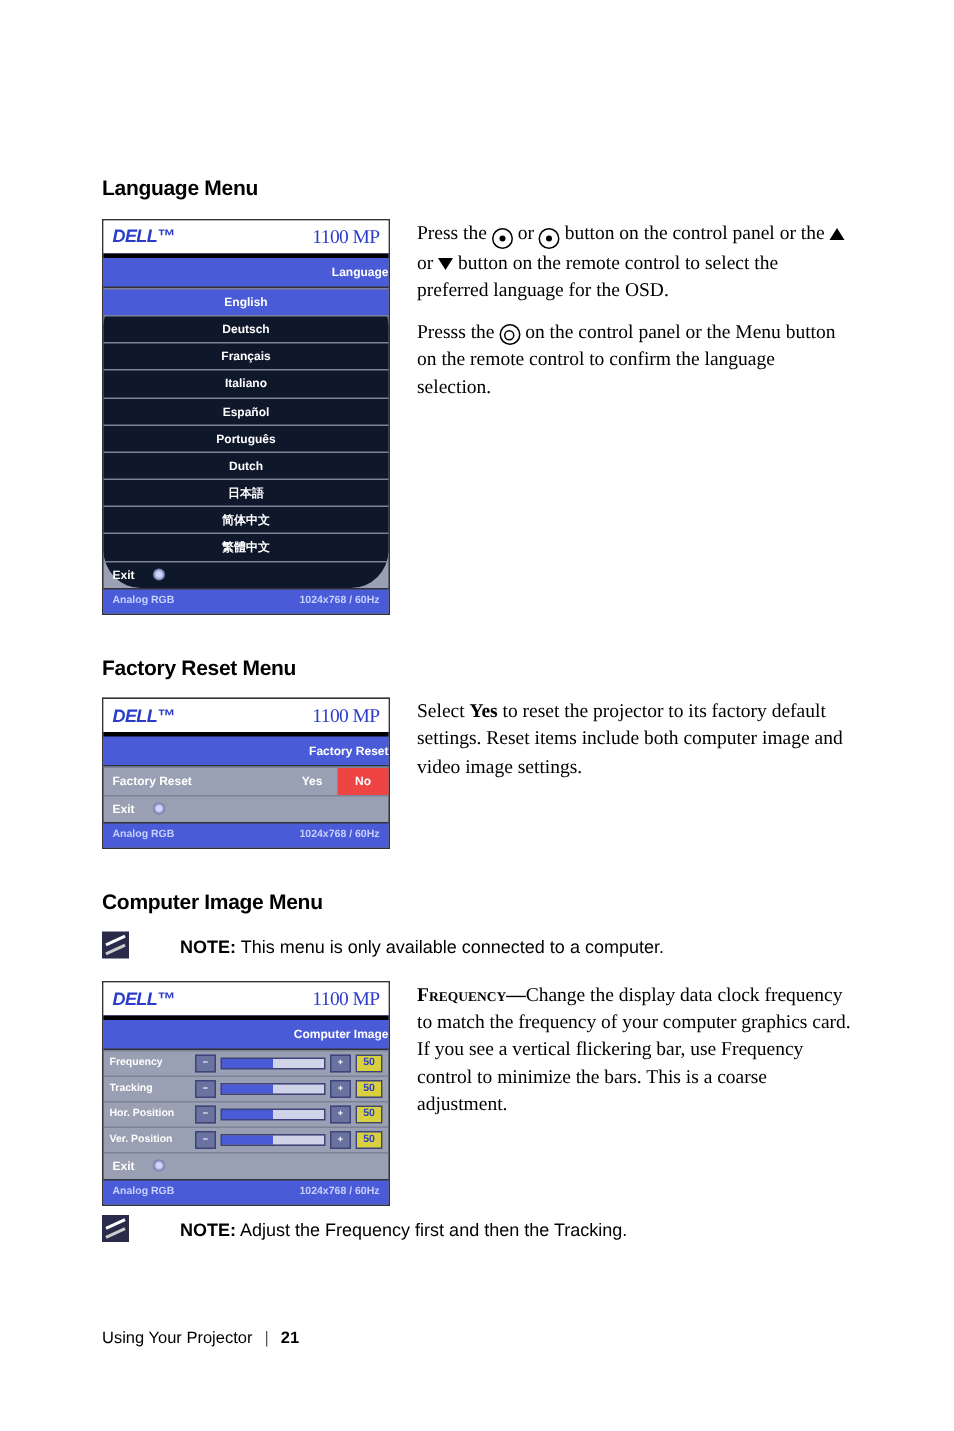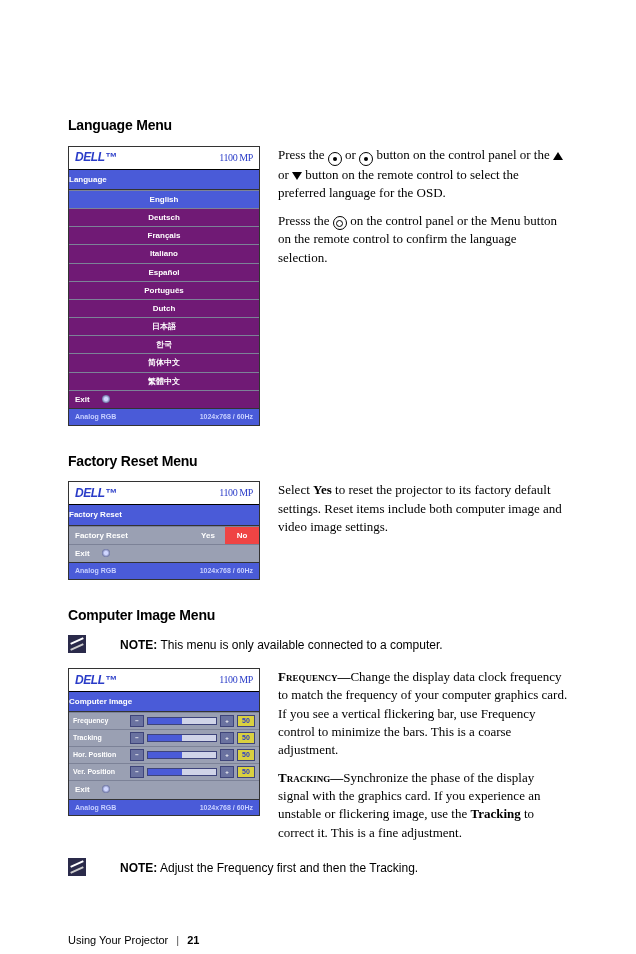--- a/index.html
+++ b/index.html
@@ -49,34 +49,35 @@
     padding: 0 6px;
     font-weight: bold;
     font-style: italic;
     font-size: 12px;
     letter-spacing: -0.4px;
   }
   .osd-model {
     font-style: normal;
     font-family: 'Times New Roman', serif;
     font-weight: normal;
-    font-size: 10px;
+    font-size: 13px;
   }
   .osd-header {
     background: #4a5bd8;
     color: #fff;
-    text-align: left;
+    text-align: right;
     padding: 4px 0;
     font-size: 8px;
     font-weight: bold;
-    border-top: 1px solid #000000;
+    border-top: 3px solid #000000;
     border-bottom: 1px solid #333;
   }
   .osd-list {
-    background: #701a75;
+    background: #0f172a;
+    border-radius: 25px;
   }
   .osd-item {
     text-align: center;
     padding: 3px 0;
     font-size: 8px;
     border-top: 1px solid #7c8297;
     font-weight: bold;
   }
   .osd-item.selected {
     background: #4a5bd8;
@@ -278,21 +279,20 @@
         <div class="osd-header">Language</div>
         <div class="osd-list">
           <div class="osd-item selected">English</div>
           <div class="osd-item">Deutsch</div>
           <div class="osd-item">Français</div>
           <div class="osd-item">Italiano</div>
           <div class="osd-item">Español</div>
           <div class="osd-item">Português</div>
           <div class="osd-item">Dutch</div>
           <div class="osd-item">日本語</div>
-          <div class="osd-item">한국</div>
           <div class="osd-item">简体中文</div>
           <div class="osd-item">繁體中文</div>
           <div class="osd-item" style="text-align:left;padding-left:6px"><span>Exit</span><span class="exit-icon"></span></div>
         </div>
         <div class="osd-footer">
           <span>Analog RGB</span>
           <span>1024x768 / 60Hz</span>
         </div>
       </div>
       <div class="body-text">
@@ -376,21 +376,20 @@
           <span class="sval">50</span>
         </div>
         <div class="osd-item" style="text-align:left;padding-left:6px;border-top:1px solid #7c8297"><span>Exit</span><span class="exit-icon"></span></div>
         <div class="osd-footer">
           <span>Analog RGB</span>
           <span>1024x768 / 60Hz</span>
         </div>
       </div>
       <div class="body-text">
         <p><span class="smallcaps">Frequency—</span><span>Change the display data clock frequency to match the frequency of your computer graphics card. If you see a vertical flickering bar, use Frequency control to minimize the bars. This is a coarse adjustment.</span></p>
-        <p><span class="smallcaps">Tracking—</span><span>Synchronize the phase of the display signal with the graphics card. If you experience an unstable or flickering image, use the </span><b>Tracking</b><span> to correct it. This is a fine adjustment.</span></p>
       </div>
     </div>
     <div class="note-row">
       <div class="note-icon"></div>
       <div class="note-text"><b>NOTE:</b><span> Adjust the Frequency first and then the Tracking.</span></div>
     </div>
   </div>
 
   <div class="footer">
     <span>Using Your Projector</span><span class="sep">|</span><span class="pageno">21</span>

